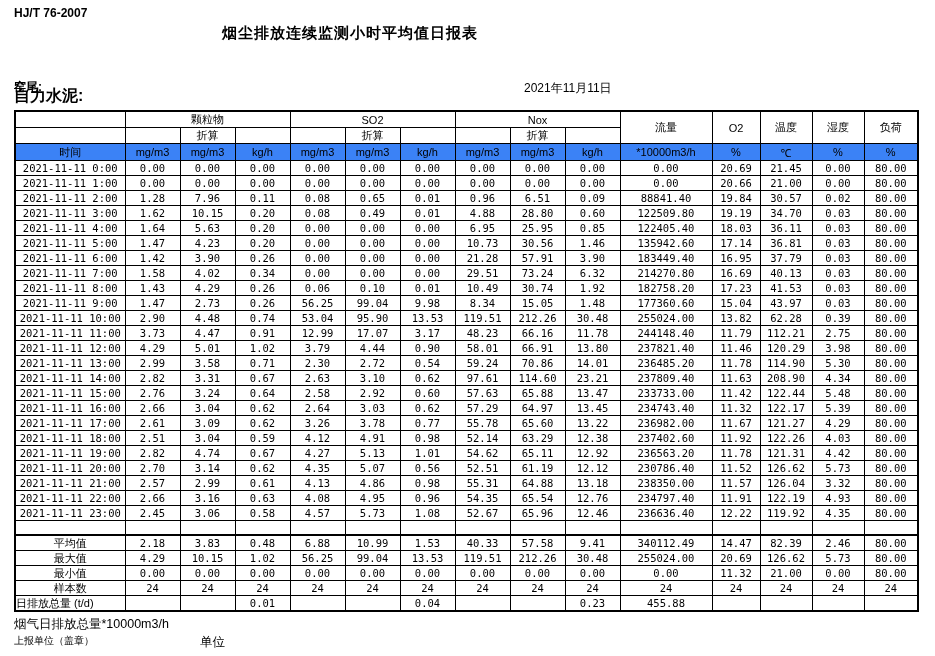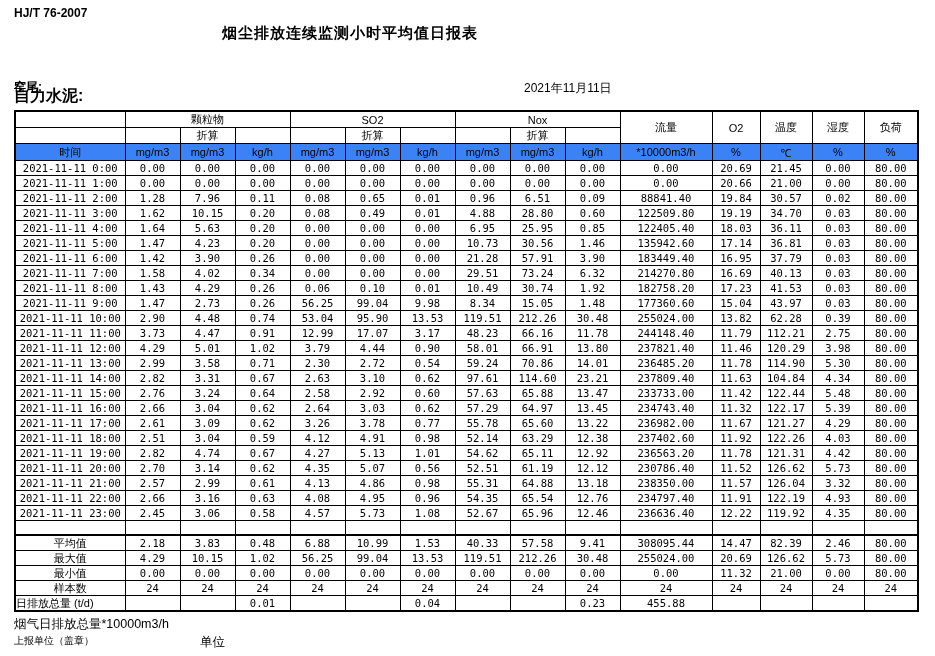--- a/index.html
+++ b/index.html
@@ -352,21 +352,21 @@
         <td>3.31</td>
         <td>0.67</td>
         <td>2.63</td>
         <td>3.10</td>
         <td>0.62</td>
         <td>97.61</td>
         <td>114.60</td>
         <td>23.21</td>
         <td>237809.40</td>
         <td>11.63</td>
-        <td>104.84</td>
+        <td>208.90</td>
         <td>4.34</td>
         <td>80.00</td>
       </tr>
       <tr>
         <td>2021-11-11 15:00</td>
         <td>2.76</td>
         <td>3.24</td>
         <td>0.64</td>
         <td>2.58</td>
         <td>2.92</td>
@@ -539,21 +539,21 @@
         <td class="label-cell">平均值</td>
         <td>2.18</td>
         <td>3.83</td>
         <td>0.48</td>
         <td>6.88</td>
         <td>10.99</td>
         <td>1.53</td>
         <td>40.33</td>
         <td>57.58</td>
         <td>9.41</td>
-        <td>308095.44</td>
+        <td>340112.49</td>
         <td>14.47</td>
         <td>82.39</td>
         <td>2.46</td>
         <td>80.00</td>
       </tr>
       <tr>
         <td class="label-cell">最大值</td>
         <td>4.29</td>
         <td>10.15</td>
         <td>1.02</td>

